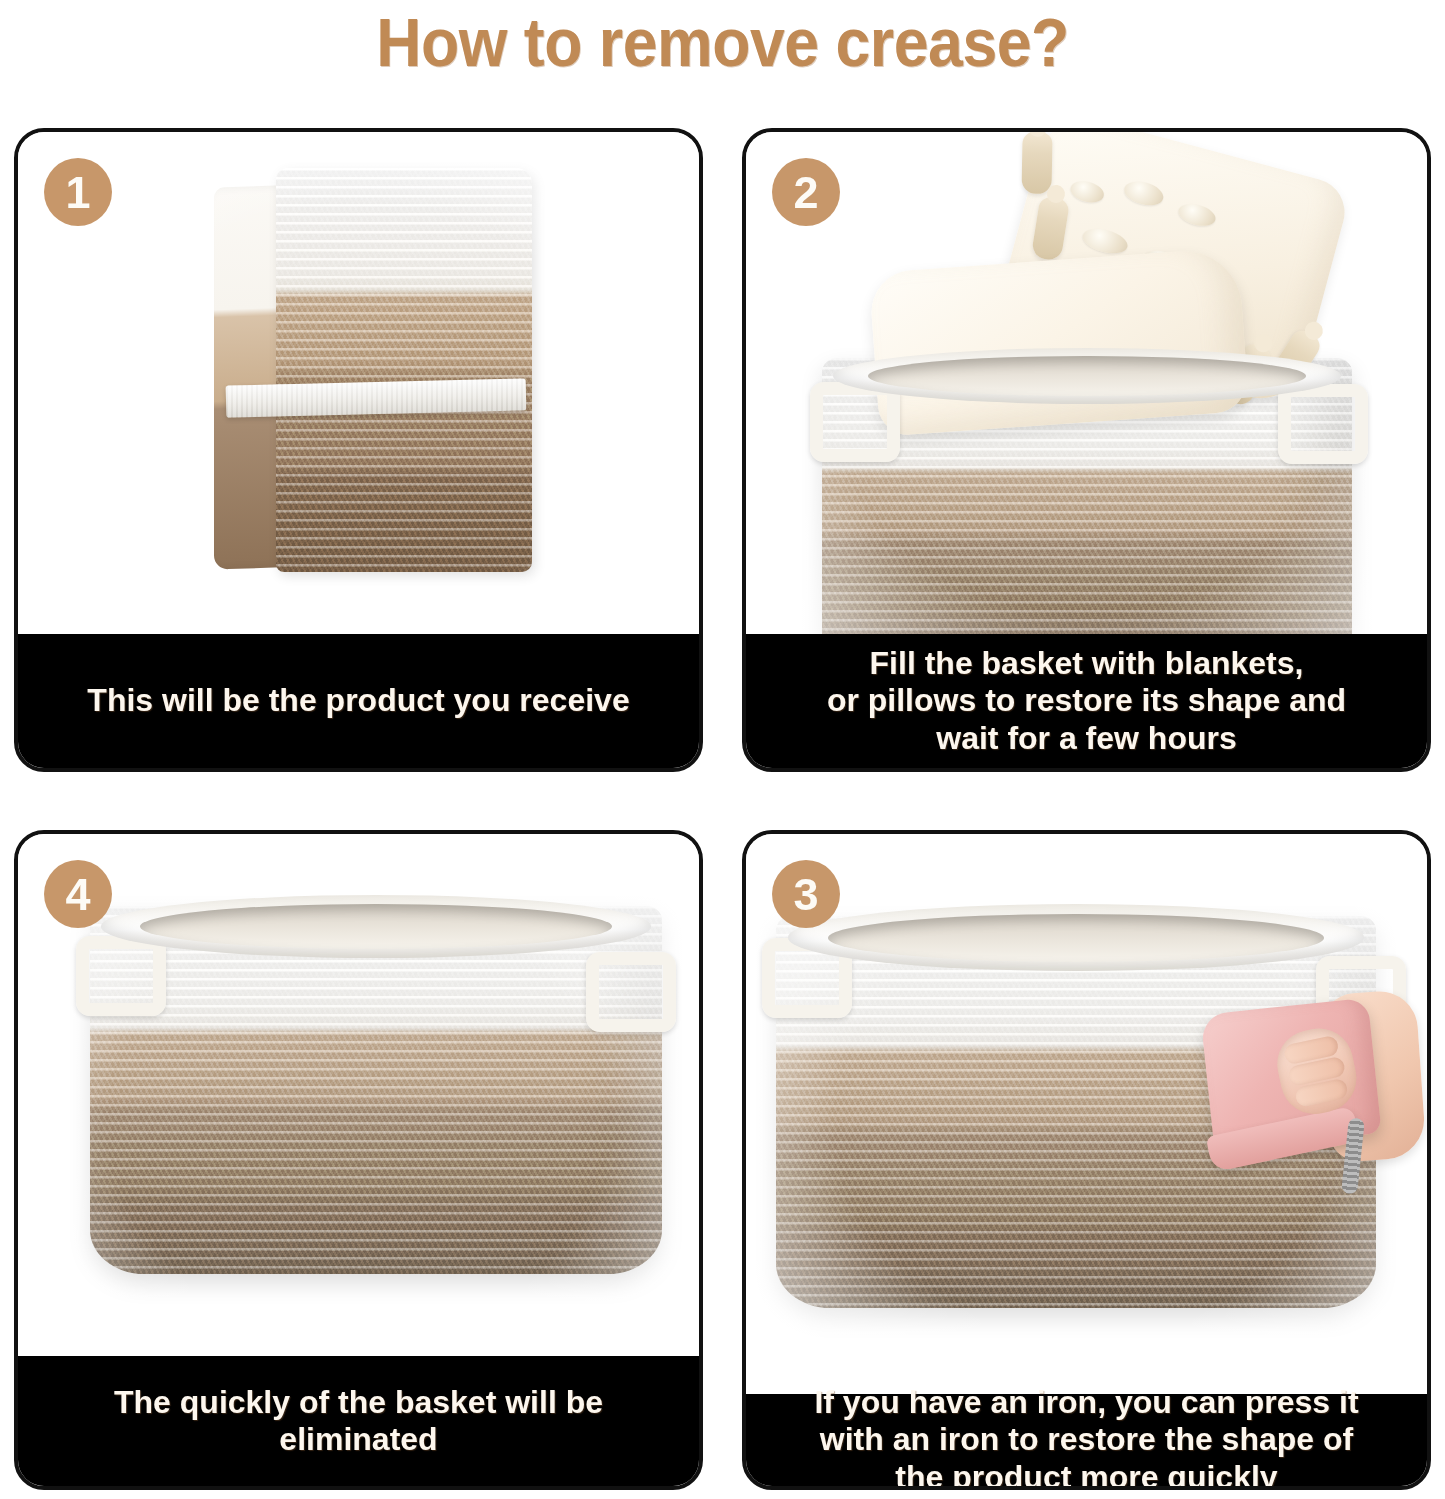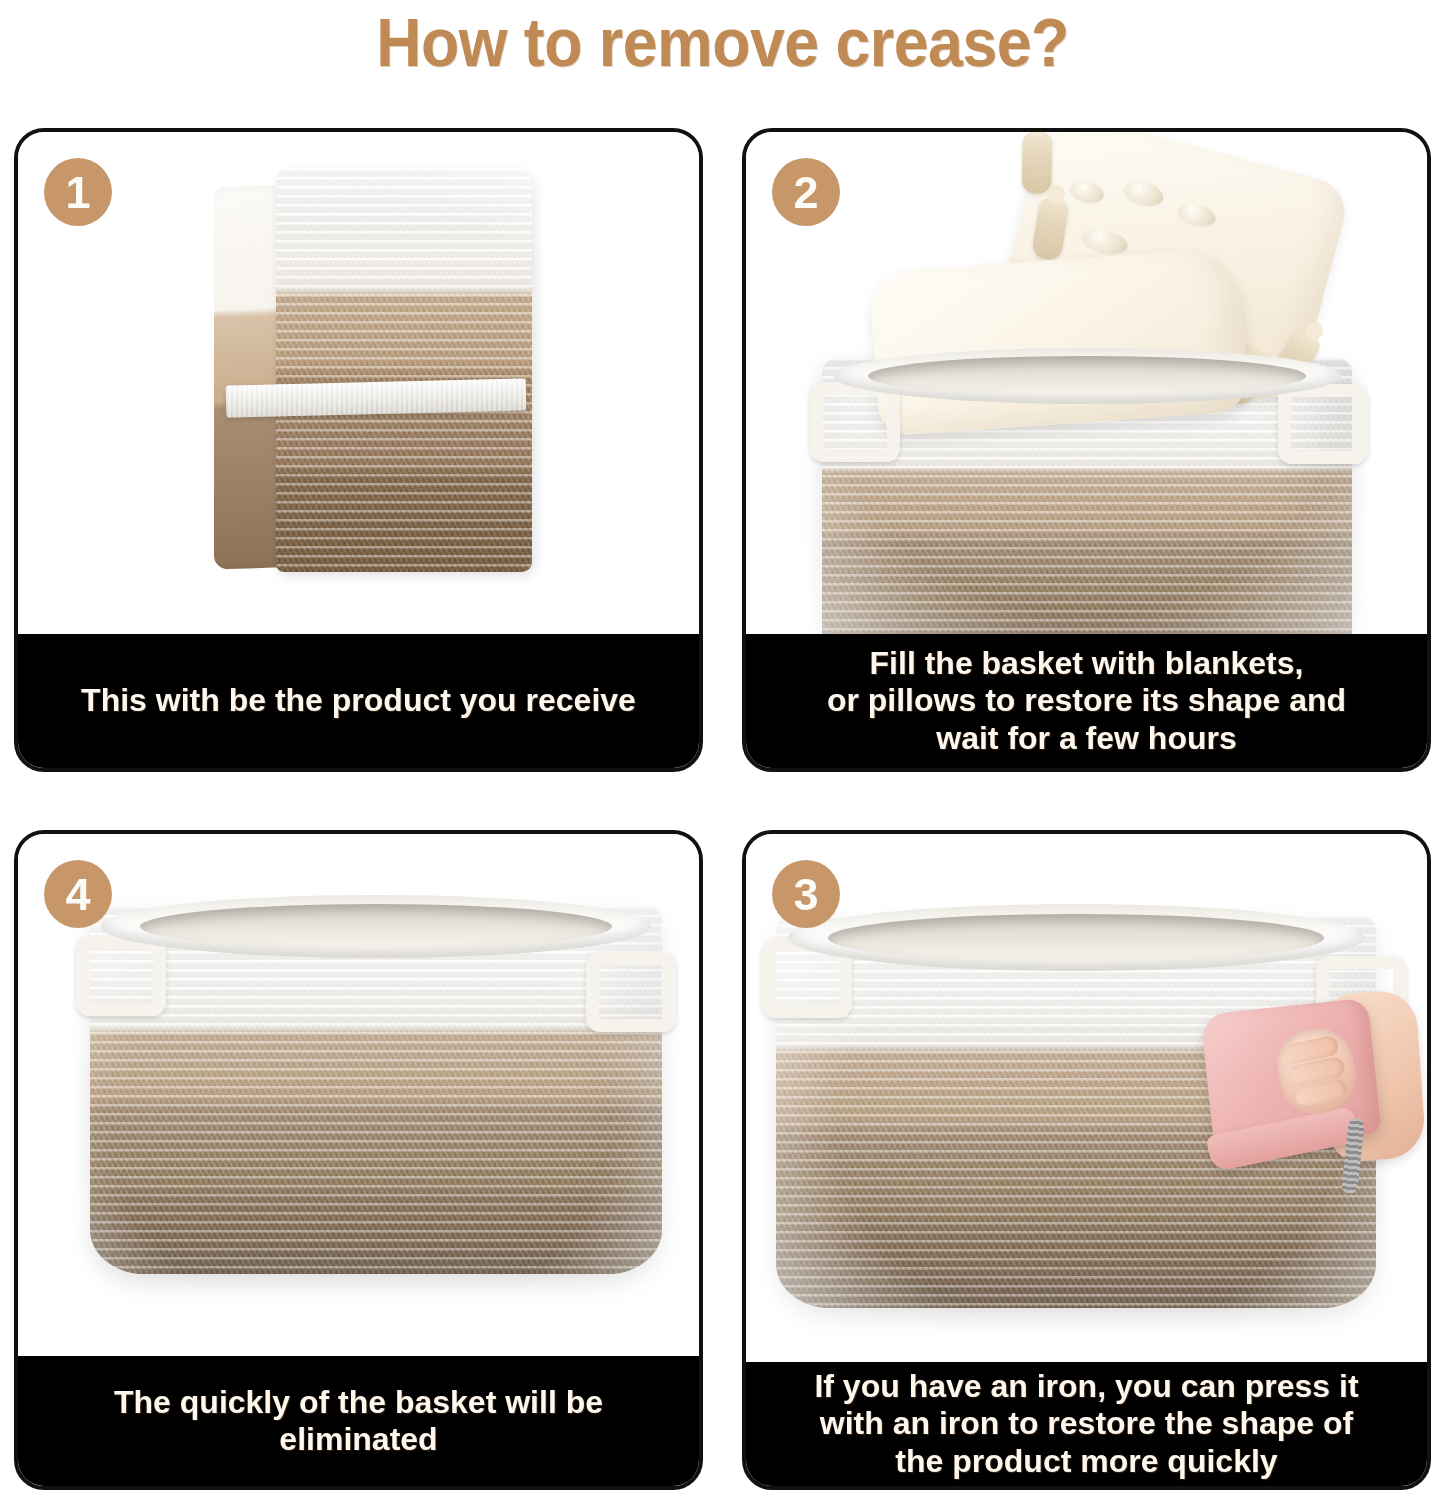--- a/index.html
+++ b/index.html
@@ -103,21 +103,21 @@
     align-items: center;
     justify-content: center;
     padding: 6px 14px;
     box-sizing: border-box;
     text-shadow: 1px 1px 1px rgba(120,80,45,0.45);
     white-space: pre-line;
   }
   .p1 .caption { height: 134px; }
   .p2 .caption { height: 134px; }
   .p4 .caption { height: 130px; }
-  .p3 .caption { height: 124px; }
+  .p3 .caption { height: 92px; }
 
   
 
   
   .fold-wrap {
     position: absolute;
     left: 196px;
     top: 36px;
     width: 318px;
     height: 410px;
@@ -382,21 +382,21 @@
         <div class="fold-back"></div>
         <div class="fold-front">
           <div class="rope-lines"></div>
           <div class="weave-tex"></div>
         </div>
         <div class="strap"></div>
       </div>
       <div class="fade"></div>
     </div>
 
-    <div class="caption">This with be the product you receive</div>
+    <div class="caption">This will be the product you receive</div>
   </div>
 
   <div class="panel p2">
     <div class="badge">2</div>
 
     <div class="stage">
 
       <div class="pillow-b">
         <div class="tuft" style="left:40px;  top:62px;  width:34px; height:20px;"></div>
         <div class="tuft" style="left:92px;  top:48px;  width:40px; height:22px;"></div>

